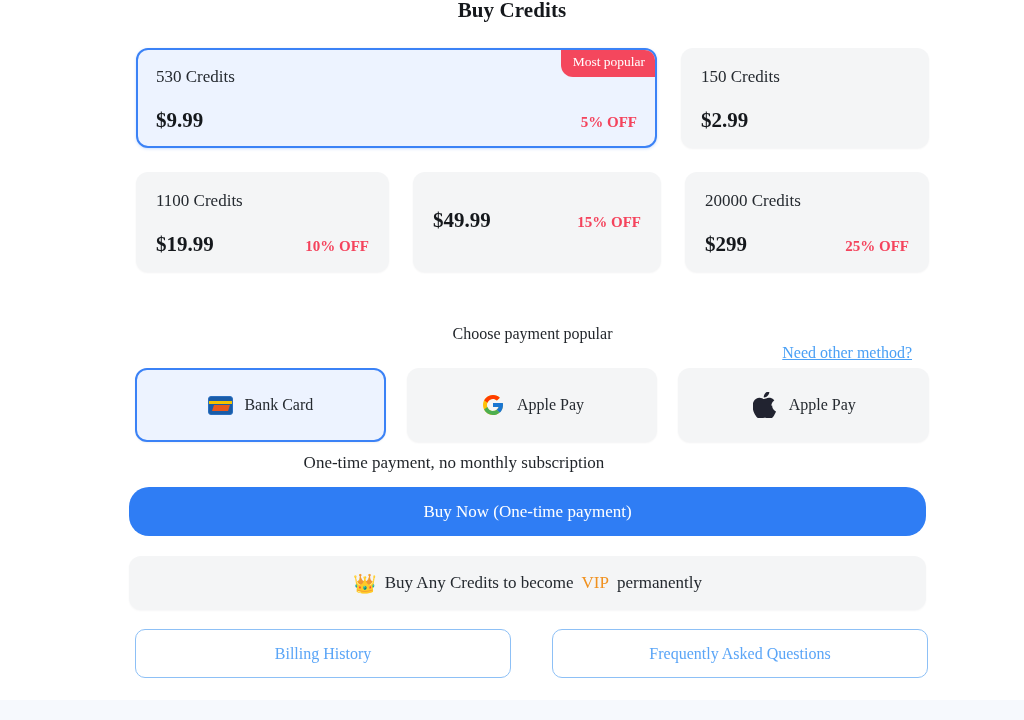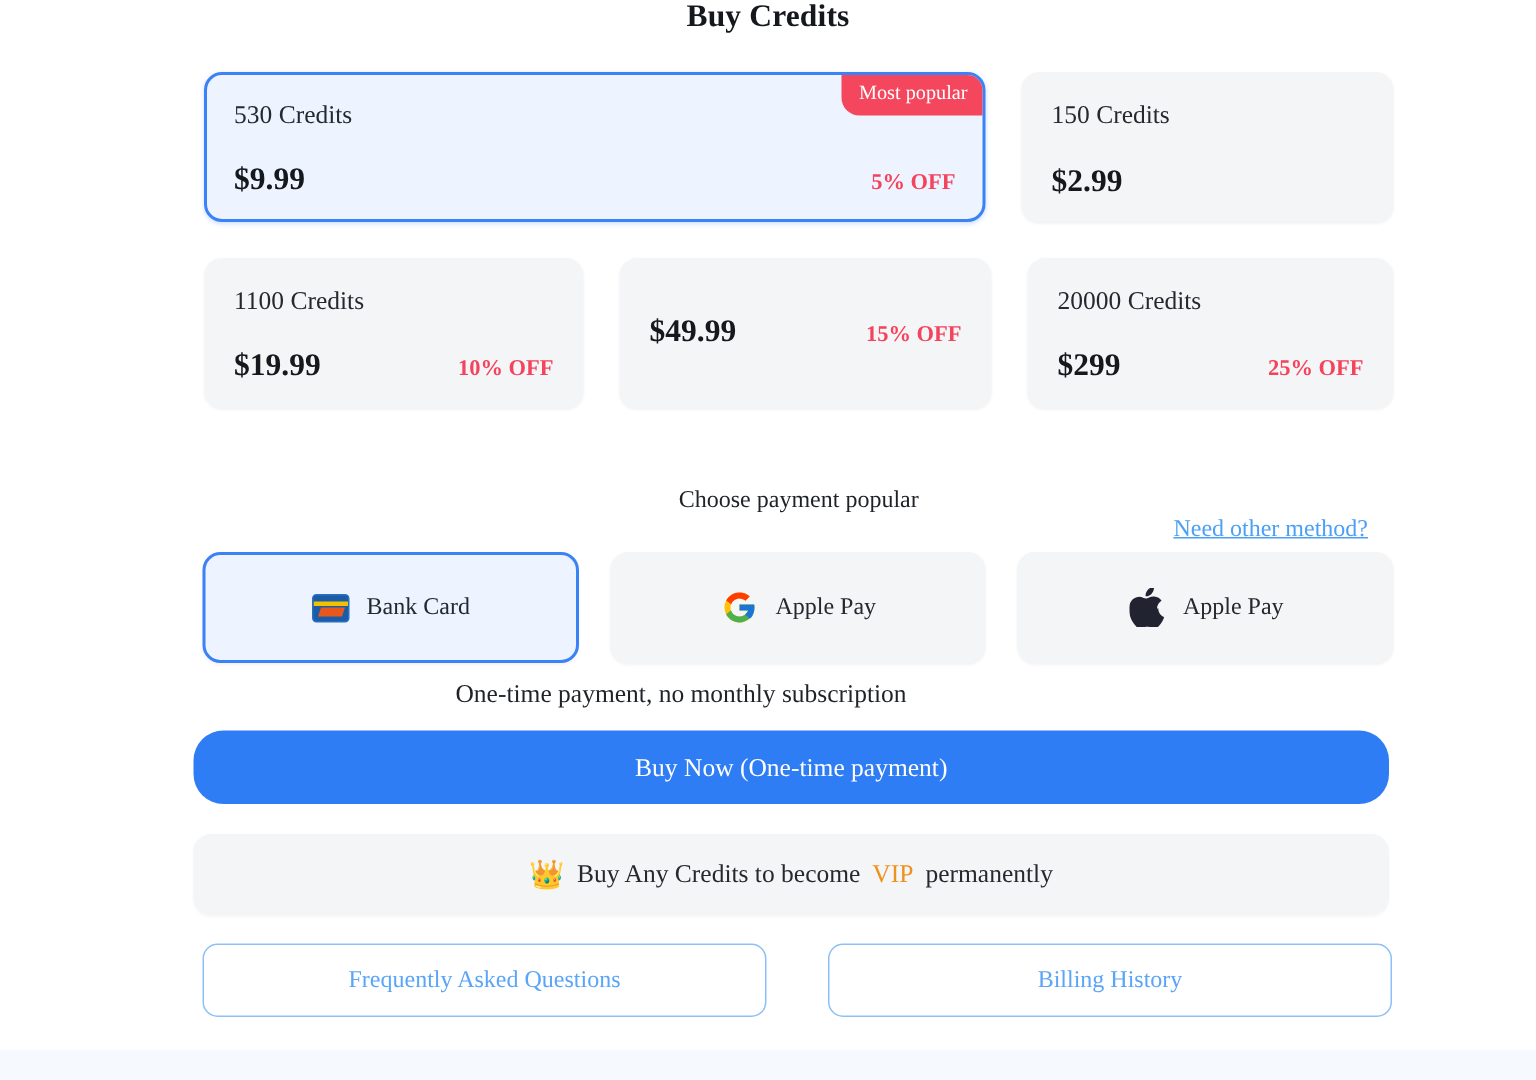--- a/index.html
+++ b/index.html
@@ -403,19 +403,19 @@
   <button class="buy-btn">Buy Now (One-time payment)</button>
 
   <div class="vip">
     <span class="crown">👑</span>
     <span>Buy Any Credits to become</span>
     <span class="vip-word">VIP</span>
     <span>permanently</span>
   </div>
 
   <div class="foot">
+    <button class="foot-btn">Billing History</button>
     <button class="foot-btn">Frequently Asked Questions</button>
-    <button class="foot-btn">Billing History</button>
   </div>
 
   <div class="bottom-strip"></div>
 
 </div>
 
 </body></html>

